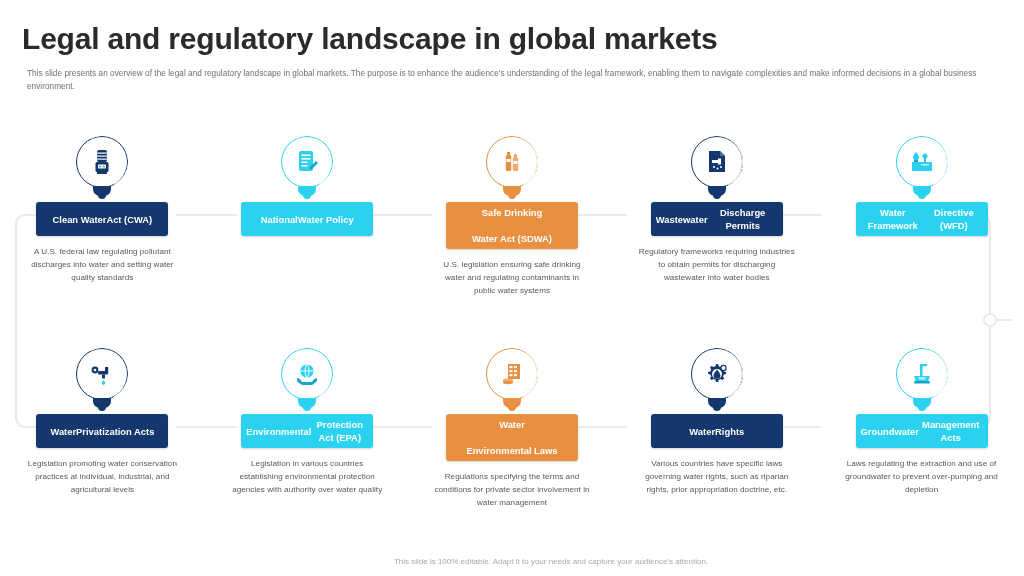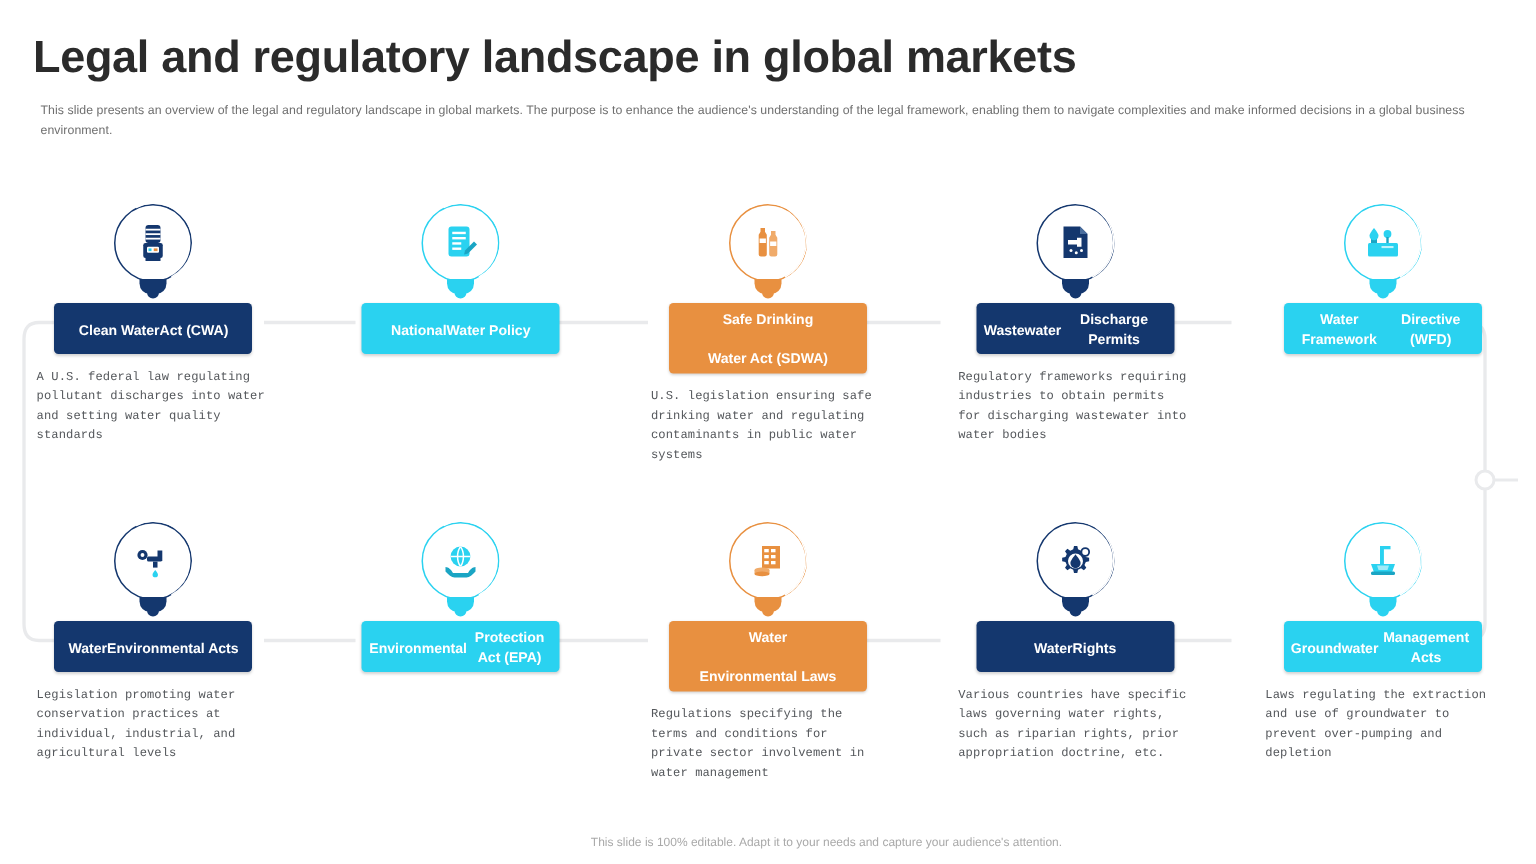--- a/index.html
+++ b/index.html
@@ -87,23 +87,22 @@
     box-shadow:0 1px 2px rgba(0,0,0,.18);
     position:relative;z-index:3;
   }
   .bar.cy{background:#2ad2f0;}
   .bar.or{background:#e89040;flex-direction:column;}
 
   
   .desc{
     margin-top:9px;width:156px;
     font-size:8.1px;line-height:13px;color:#55585c;
-    text-align:left;
+    text-align:center;
     letter-spacing:0.05px;
-    font-family:Liberation Mono, monospace;
   }
 
   .footer{
     position:absolute;left:0;top:557px;width:1024px;text-align:center;
     font-size:8px;color:#a9a9a9;padding-left:39px;
   }
 </style>
 </head>
 <body>
 
@@ -268,21 +267,21 @@
             <rect x="17" y="6" width="3.2" height="7" fill="#14376e"></rect>
             <rect x="14" y="13.4" width="3" height="4" fill="#14376e"></rect>
             <path d="M15.5 19 c1.2 1.6 1.8 2.4 1.8 3.1 a1.8 1.8 0 0 1 -3.6 0 c0 -.7 .6 -1.5 1.8 -3.1 z" fill="#2ad2f0"></path>
           </svg>
         </div>
         <div class="tab"></div>
       </div>
       <div class="bar">
         <span>Water</span>
           <br>
-        <span>Environmental Acts</span>
+        <span>Privatization Acts</span>
       </div>
       <div class="desc">Legislation promoting water conservation practices at individual, industrial, and agricultural levels</div>
     </div>
 
     <div class="card">
       <div class="badge">
         <div class="ring cy"></div>
         <div class="ring-inner">
           <svg width="28" height="28" viewBox="0 0 28 28">
             <circle cx="14" cy="11" r="6.6" fill="#2ad2f0"></circle>
@@ -290,20 +289,21 @@
             <path d="M4 18 c2 0 4 2 5 4 h10 c1 -2 3 -4 5 -4 l0 3 c-2 2 -4 4 -6 4 h-8 c-2 0 -4 -2 -6 -4 z" fill="#1aa5c4"></path>
           </svg>
         </div>
         <div class="tab cy"></div>
       </div>
       <div class="bar cy">
         <span>Environmental</span>
           <br>
         <span>Protection Act (EPA)</span>
       </div>
+      <div class="desc">Legislation in various countries establishing environmental protection agencies with authority over water quality</div>
     </div>
 
     <div class="card">
       <div class="badge">
         <div class="ring or"></div>
         <div class="ring-inner">
           <svg width="28" height="28" viewBox="0 0 28 28">
             <rect x="10" y="4" width="12" height="15" fill="#e89040"></rect>
             <rect x="11.5" y="6" width="3" height="2.2" fill="#fff"></rect>
             <rect x="16" y="6" width="3" height="2.2" fill="#fff"></rect>

